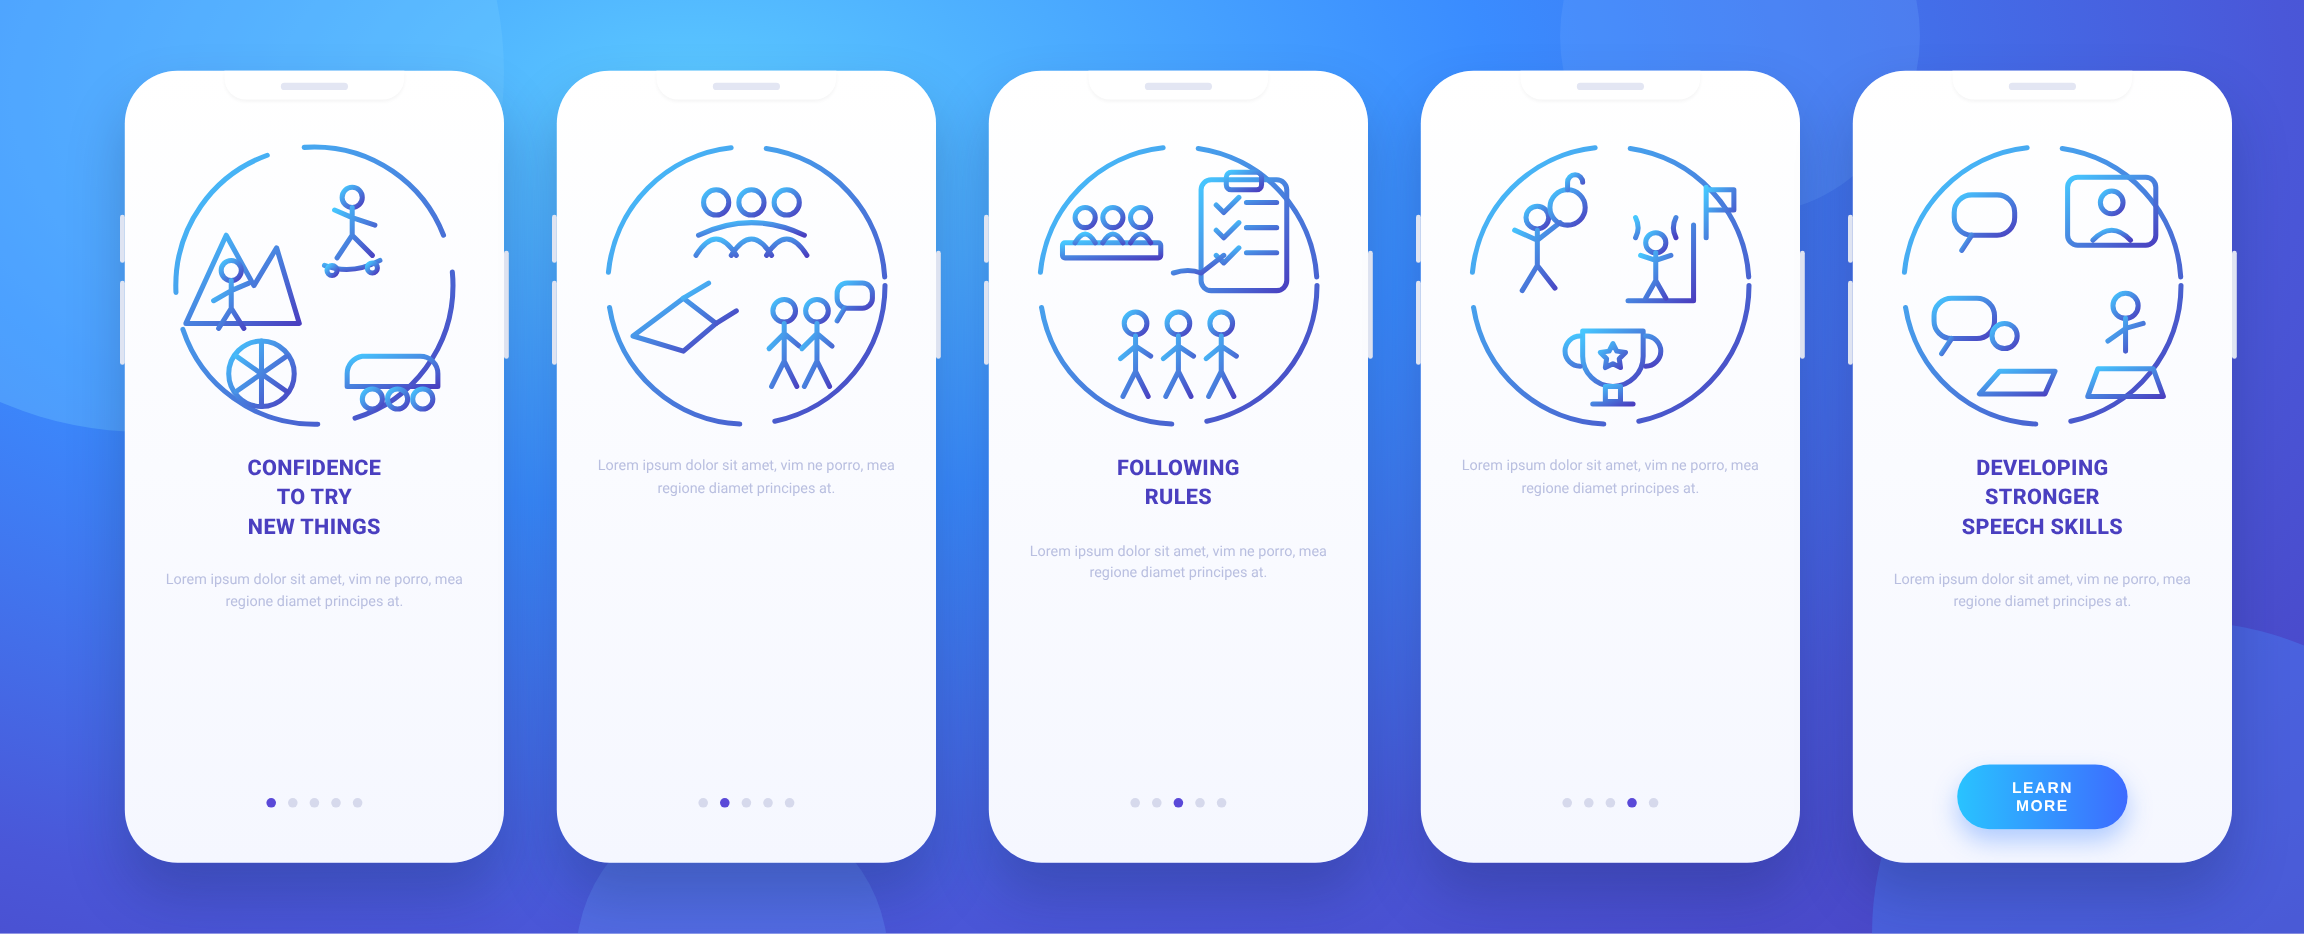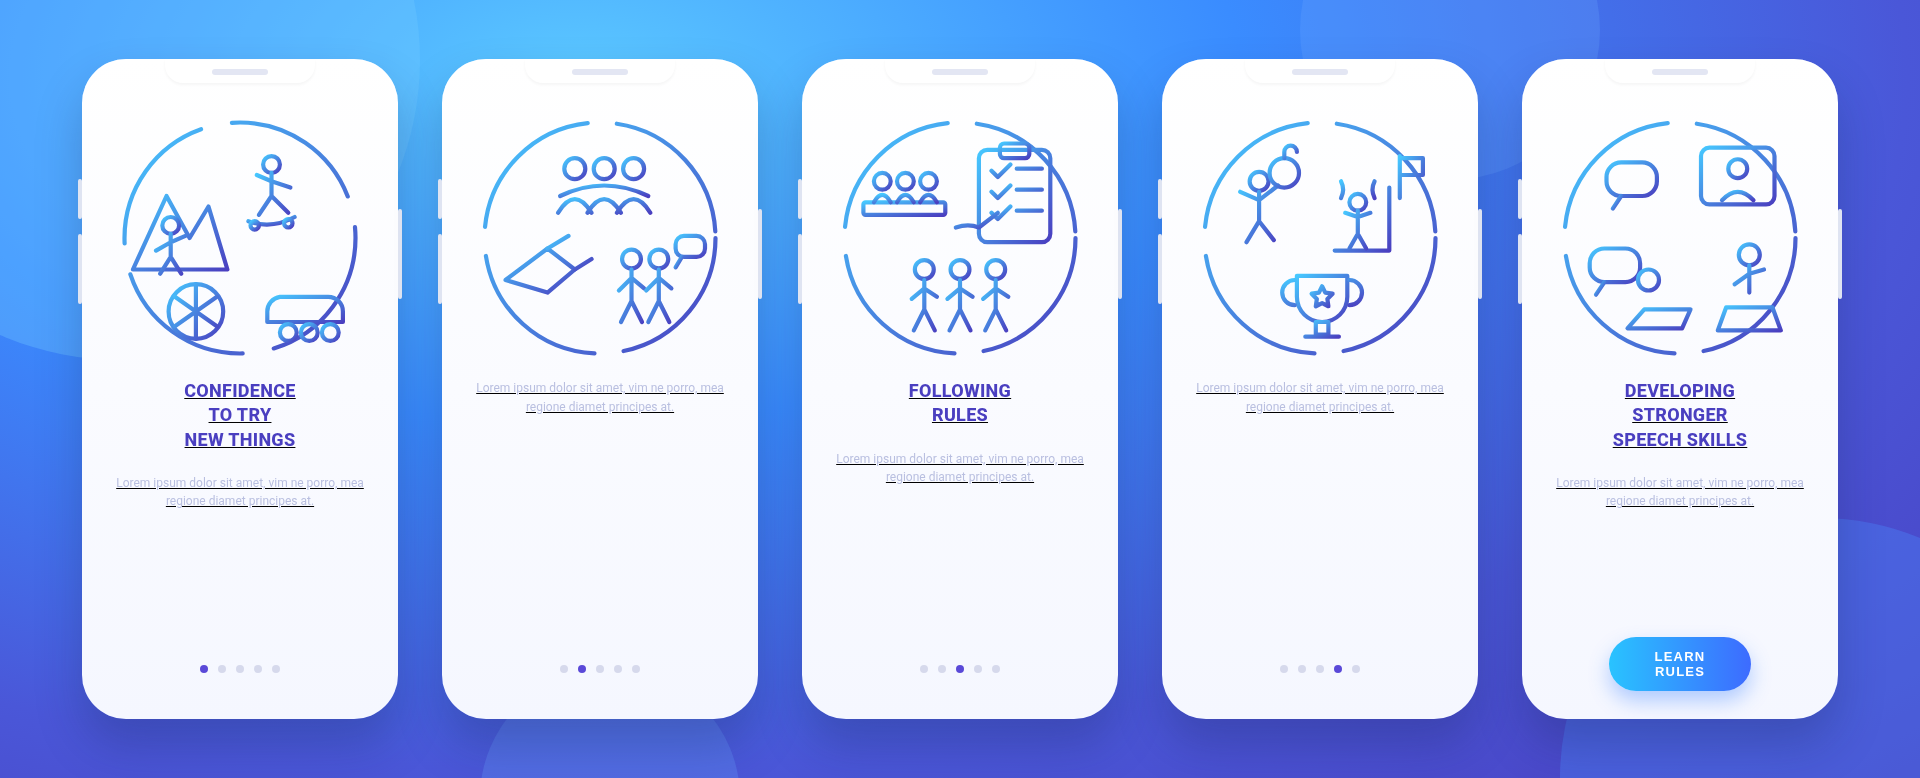--- a/index.html
+++ b/index.html
@@ -15,25 +15,24 @@
   .bg-shape { position:absolute; border-radius:50%; opacity:.35; }
   .bgs1{ width:600px;height:600px; background:#6fc9ff; left:-180px; top:-240px;}
   .bgs2{ width:520px;height:520px; background:#4a8dff; right:-160px; bottom:-260px;}
   .bgs3{ width:300px;height:300px; background:#6aa9ff; right:320px; top:-120px; opacity:.25;}
   .bgs4{ width:260px;height:260px; background:#6aa9ff; left:480px; bottom:-150px; opacity:.25;}
 
   .stage {
     position: relative;
     width: 100%; height: 100%;
     display: flex;
-    justify-content: center;
+    justify-content: flex-end;
     align-items: center;
     gap: 44px;
     padding: 32px 60px;
-    text-decoration: underline;
   }
 
   .phone {
     width: 316px;
     height: 660px;
     border-radius: 44px;
     background: linear-gradient(180deg, #ffffff 0%, #f5f7ff 100%);
     box-shadow: 0 26px 46px rgba(20,30,80,.25), 0 2px 0 rgba(255,255,255,.4) inset;
     padding: 20px 16px 18px;
     display: flex;
@@ -359,17 +358,17 @@
         </g>
       </svg>
     </div>
     <div class="content">
       <div class="title">DEVELOPING
 STRONGER
 SPEECH SKILLS</div>
       <div class="desc">Lorem ipsum dolor sit amet, vim ne porro, mea regione diamet principes at.</div>
     </div>
     <div class="footer">
-      <button class="cta">LEARN RULES</button>
+      <button class="cta">LEARN MORE</button>
     </div>
   </div>
 
 </div>
 
 </body></html>

